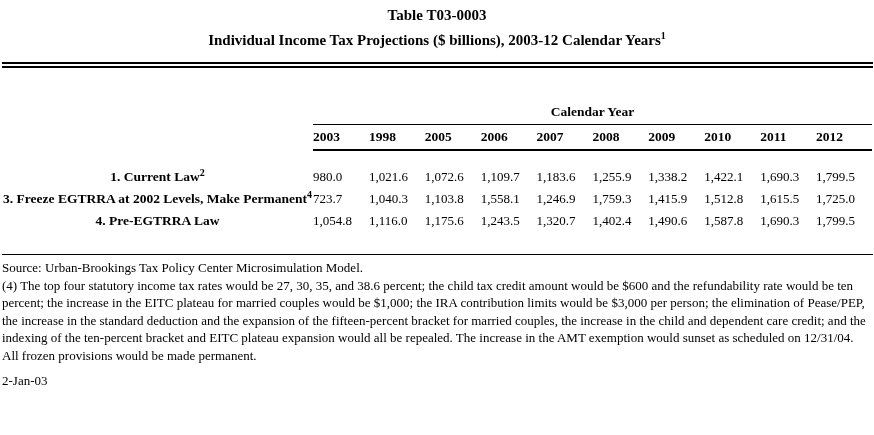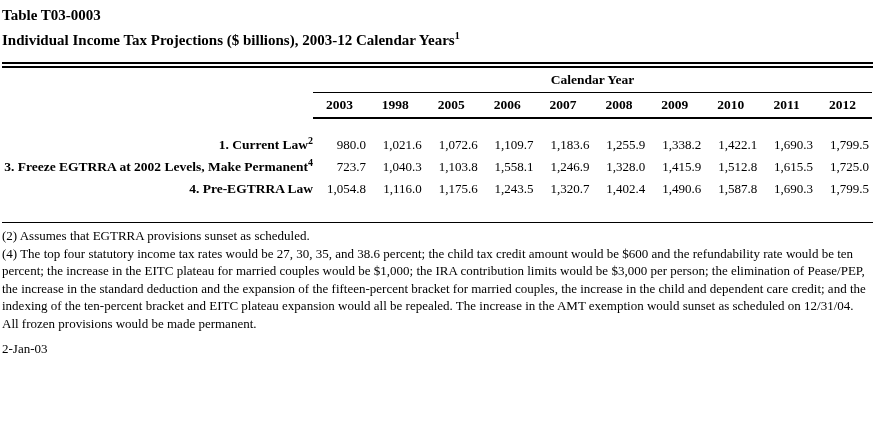--- a/index.html
+++ b/index.html
@@ -3,61 +3,62 @@
 <meta charset="utf-8">
 <style>
   html, body { margin: 0; padding: 0; }
   body {
     width: 874px; height: 435px;
     background: #ffffff; color: #000000;
     font-family: "Liberation Serif", serif;
     overflow: hidden;
   }
   .page { padding: 0 2px; width: 870px; }
-  .title { font-weight: bold; font-size: 15px; }
+  .title { text-align: center; font-weight: bold; font-size: 15px; }
   .title-1 { padding-top: 7px; }
   .title-2 { padding-top: 8px; }
   sup { font-size: 10px; line-height: 0; }
   .rule-double {
     margin-top: 13px;
     height: 2px; width: 871px;
     border-top: 2px solid #000;
     border-bottom: 2px solid #000;
   }
   table.proj {
     border-collapse: collapse;
     table-layout: fixed;
     width: 870px;
+    margin-top: 32px;
   }
   col.c-label { width: 311px; }
   col.c-num   { width: 55.9px; }
   tr.cy-row { height: 24px; }
   th.cy {
     border-bottom: 1px solid #000;
     font-size: 13.5px; font-weight: bold;
     text-align: center; vertical-align: bottom;
     padding: 0 0 4px 0;
   }
   tr.years-row { height: 26px; }
   th.yr {
     border-bottom: 2px solid #000;
     font-size: 13.5px; font-weight: bold;
-    text-align: center; vertical-align: bottom;
+    text-align: left; vertical-align: bottom;
     padding: 0 3px 4px 0;
     font-family: Liberation Serif, serif;
   }
   tr.gap-row { height: 16px; }
   tr.data-row { height: 22px; }
   td.lbl {
     font-weight: bold; font-size: 13.5px;
-    text-align: right; vertical-align: middle;
+    text-align: center; vertical-align: middle;
     white-space: nowrap; padding: 0;
   }
   td.num {
-    font-size: 13px; text-align: right;
+    font-size: 13px; text-align: left;
     vertical-align: middle; padding: 0 3px 0 0;
     white-space: nowrap;
   }
   .rule-single {
     margin-top: 22px;
     border-top: 1px solid #000;
     width: 871px; height: 0;
   }
   .notes { margin-top: 4px; font-size: 13px; line-height: 17.5px; }
   .notes p { margin: 0; }
@@ -124,21 +125,21 @@
       </tr>
 
 
       <tr class="data-row">
         <td class="lbl"><span>3. Freeze EGTRRA at 2002 Levels, Make Permanent</span><sup>4</sup></td>
         <td class="num">723.7</td>
         <td class="num">1,040.3</td>
         <td class="num">1,103.8</td>
         <td class="num">1,558.1</td>
         <td class="num">1,246.9</td>
-        <td class="num">1,328.0</td>
+        <td class="num">1,759.3</td>
         <td class="num">1,415.9</td>
         <td class="num">1,512.8</td>
         <td class="num">1,615.5</td>
         <td class="num">1,725.0</td>
       </tr>
 
       <tr class="data-row">
         <td class="lbl"><span>4. Pre-EGTRRA Law</span><sup></sup></td>
         <td class="num">1,054.8</td>
         <td class="num">1,116.0</td>
@@ -150,19 +151,19 @@
         <td class="num">1,587.8</td>
         <td class="num">1,690.3</td>
         <td class="num">1,799.5</td>
       </tr>
     </tbody>
   </table>
 
   <div class="rule-single"></div>
 
   <div class="notes">
-    <p>(2) Assumes that EGTRRA provisions sunset as scheduled.</p>
+    <p>Source: Urban-Brookings Tax Policy Center Microsimulation Model.</p>
     <p>(4) The top four statutory income tax rates would be 27, 30, 35, and 38.6 percent; the child tax credit amount would be $600 and the refundability rate would be ten percent; the increase in the EITC plateau for married couples would be $1,000; the IRA contribution limits would be $3,000 per person; the elimination of Pease/PEP, the increase in the standard deduction and the expansion of the fifteen-percent bracket for married couples, the increase in the child and dependent care credit; and the indexing of the ten-percent bracket and EITC plateau expansion would all be repealed. The increase in the AMT exemption would sunset as scheduled on 12/31/04. All frozen provisions would be made permanent.</p>
   </div>
 
   <div class="datestamp">2-Jan-03</div>
 
 </div>
 
 </body></html>

